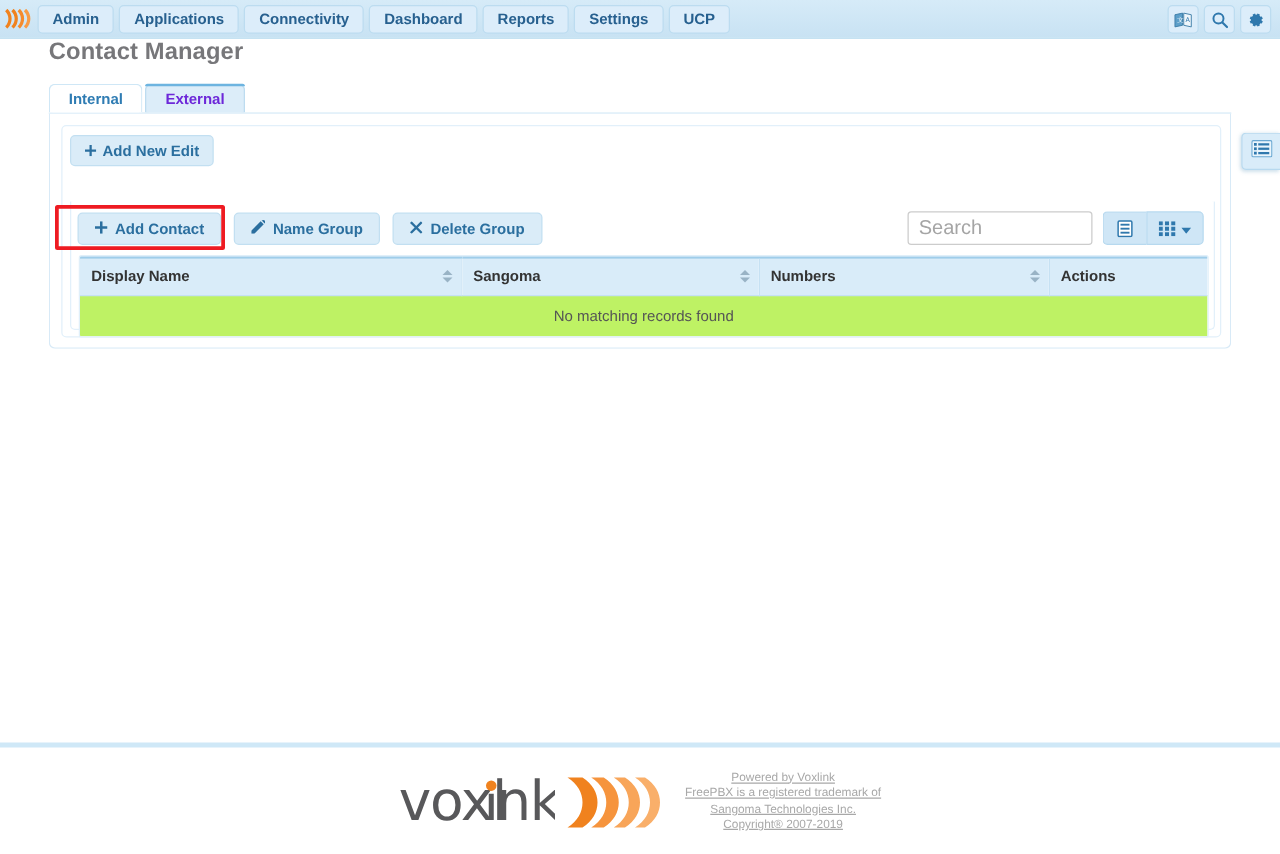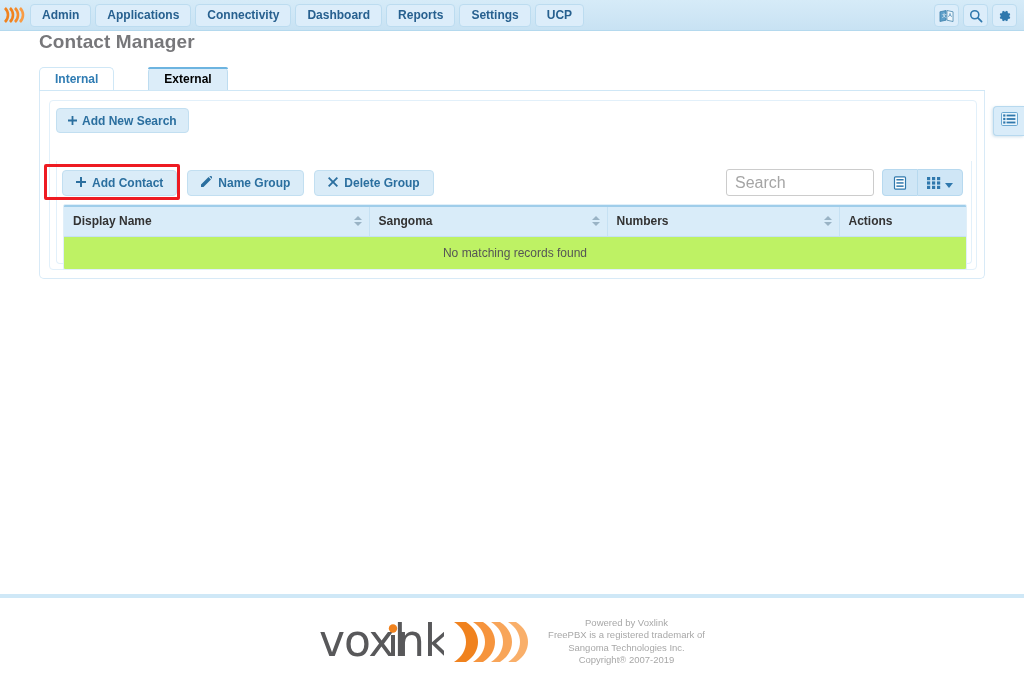--- a/index.html
+++ b/index.html
@@ -74,23 +74,22 @@
     border-bottom: none;
     border-radius: 5px 5px 0 0;
     cursor: pointer;
     background: #ffffff;
     color: #2f7cb3;
     position: relative;
     margin-right: 2px;
   }
   .tab.active {
     background: #dcedf9;
-    color: #000000;
+    color: #6d28d9;
     border-color: #bddcf0;
-    margin-left: 32px;
   }
   .tab.active::before {
     content: ""; position: absolute;
     left: -1px; right: -1px; top: -1px; height: 2px;
     background: #6db4e0;
     border-radius: 5px 5px 0 0;
   }
 
   
   .panel-outer {
@@ -286,20 +285,21 @@
     gap: 18px;
   }
   .vox-logo {
     display: flex; align-items: center; gap: 8px;
   }
   .footer-text {
     font-size: 9.5px;
     color: #a8a8a8;
     text-align: center;
     line-height: 12.5px;
+    text-decoration: underline;
   }
 </style>
 </head>
 <body>
 
 <div class="navbar">
   <div class="brand-logo">
     <svg width="22" height="16" viewBox="0 0 22 16">
       <path d="M1 1 C5 5, 5 11, 1 15" stroke="#f0821e" stroke-width="2.6" fill="none"></path>
       <path d="M6 1 C10 5, 10 11, 6 15" stroke="#f0821e" stroke-width="2.6" fill="none"></path>
@@ -369,21 +369,21 @@
 
 <div class="panel-outer">
   <div class="panel-mid">
 
     <div class="add-group-btn">
       <span>
         <svg width="9" height="9" viewBox="0 0 10 10">
             <path d="M4 0h2v4h4v2H6v4H4V6H0V4h4z" fill="#2b6f9f"></path>
           </svg>
       </span>
-      <span>Add New Search</span>
+      <span>Add New Edit</span>
     </div>
 
 
     <div class="group-body">
 
       <div class="action-row">
         <div class="act-btn">
           <span>
             <svg width="10" height="10" viewBox="0 0 10 10">
                 <path d="M4 0h2v4h4v2H6v4H4V6H0V4h4z" fill="#2b6f9f"></path>

